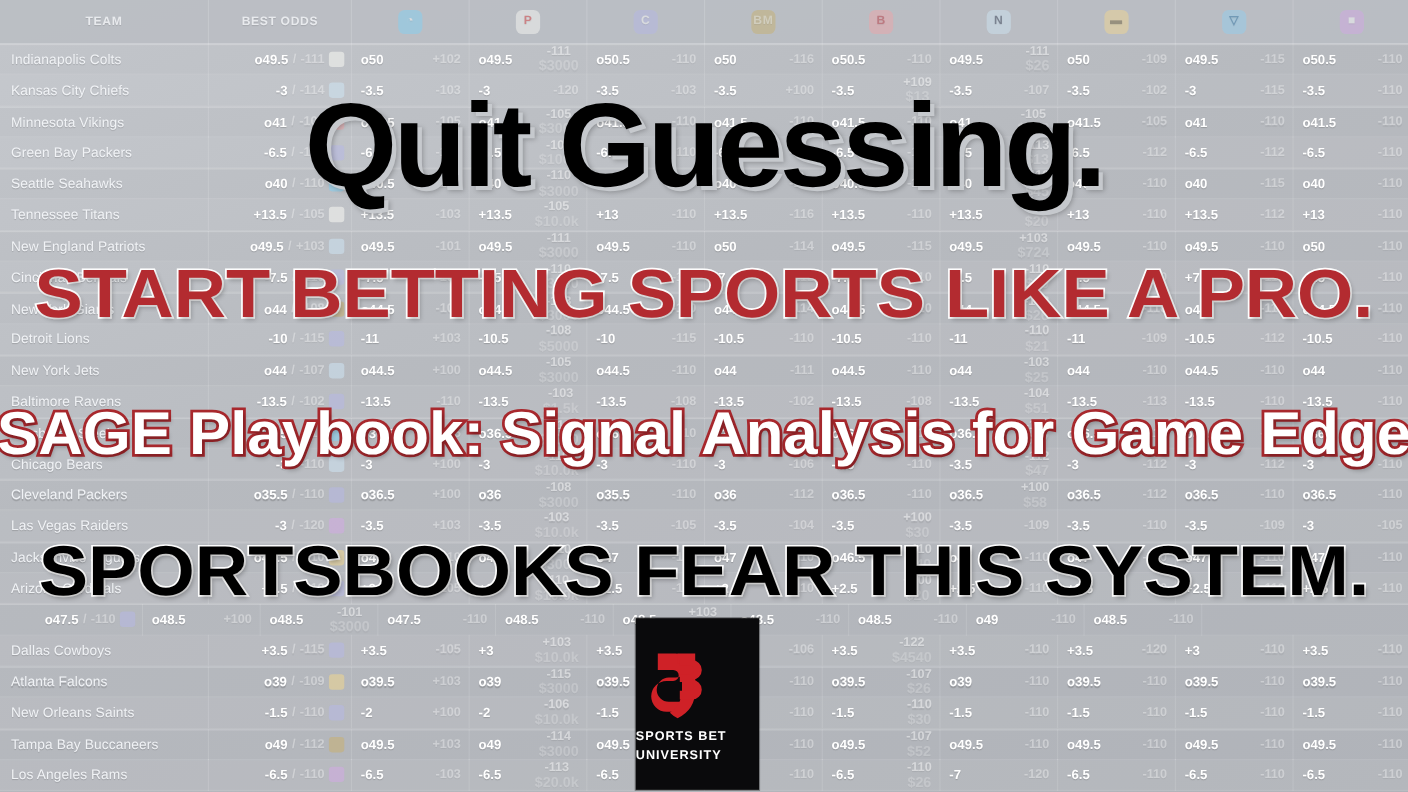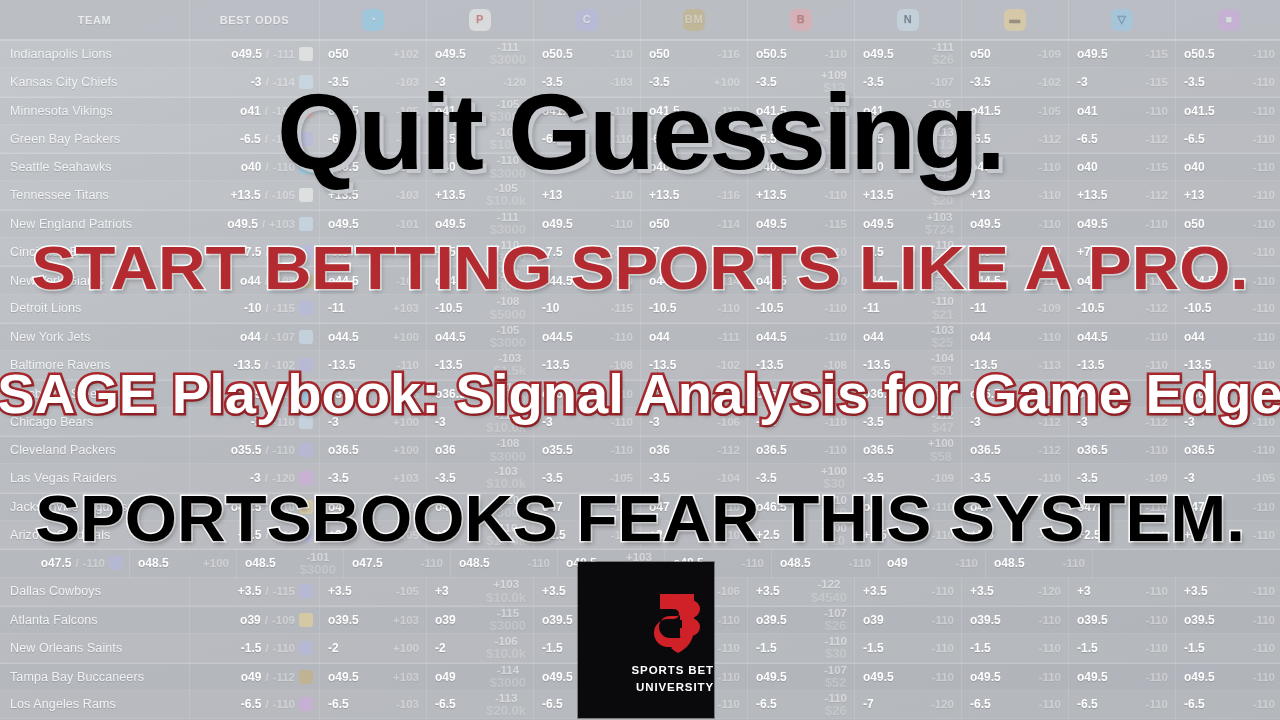--- a/index.html
+++ b/index.html
@@ -111,24 +111,24 @@
     color:#000000;
     transform:scaleX(1.05);
     -webkit-text-stroke:3px #ffffff;
     paint-order:stroke fill;
     text-shadow:2px 3px 4px rgba(0,0,0,.25);
   }
 
   
   #logo-card {
     position:absolute; left:578px; top:562px;
-    width:136px; height:156px;
+    width:112px; height:156px;
     background:#0a0a0c;
     display:flex; flex-direction:column;
-    align-items:flex-end; justify-content:center; gap:4px;
+    align-items:flex-start; justify-content:center; gap:4px;
     box-shadow:0 0 0 1px rgba(0,0,0,.35);
   }
   #logo-card svg { display:block; }
   #logo-card .l1, #logo-card .l2 {
     color:#ffffff; font-size:11.5px; font-weight:700;
     letter-spacing:.9px; line-height:1.15;
   }
 </style>
 </head>
 <body>
@@ -164,21 +164,21 @@
       </div>
       <div class="hcell c-book">
         <span class="bk-icon" style="background: rgb(143, 208, 242); color: rgb(26, 111, 168);">▽</span>
       </div>
       <div class="hcell c-book">
         <span class="bk-icon" style="background: rgb(211, 167, 232); color: rgb(255, 255, 255);">■</span>
       </div>
     </div>
   <div class="bd-rows">
       <div class="bd-row grp">
-        <div class="cell team">Indianapolis Lions</div>
+        <div class="cell team">Indianapolis Colts</div>
         <div class="cell best">
           <span class="line">o49.5</span>
           <span class="slash juice">/</span>
           <span class="juice">-111</span>
           <span class="mini-logo" style="background:#fdfdf7"></span>
         </div>
         <div class="cell book">
           <span class="line">o50</span>
           <span class="juice">+102</span>
         </div>

